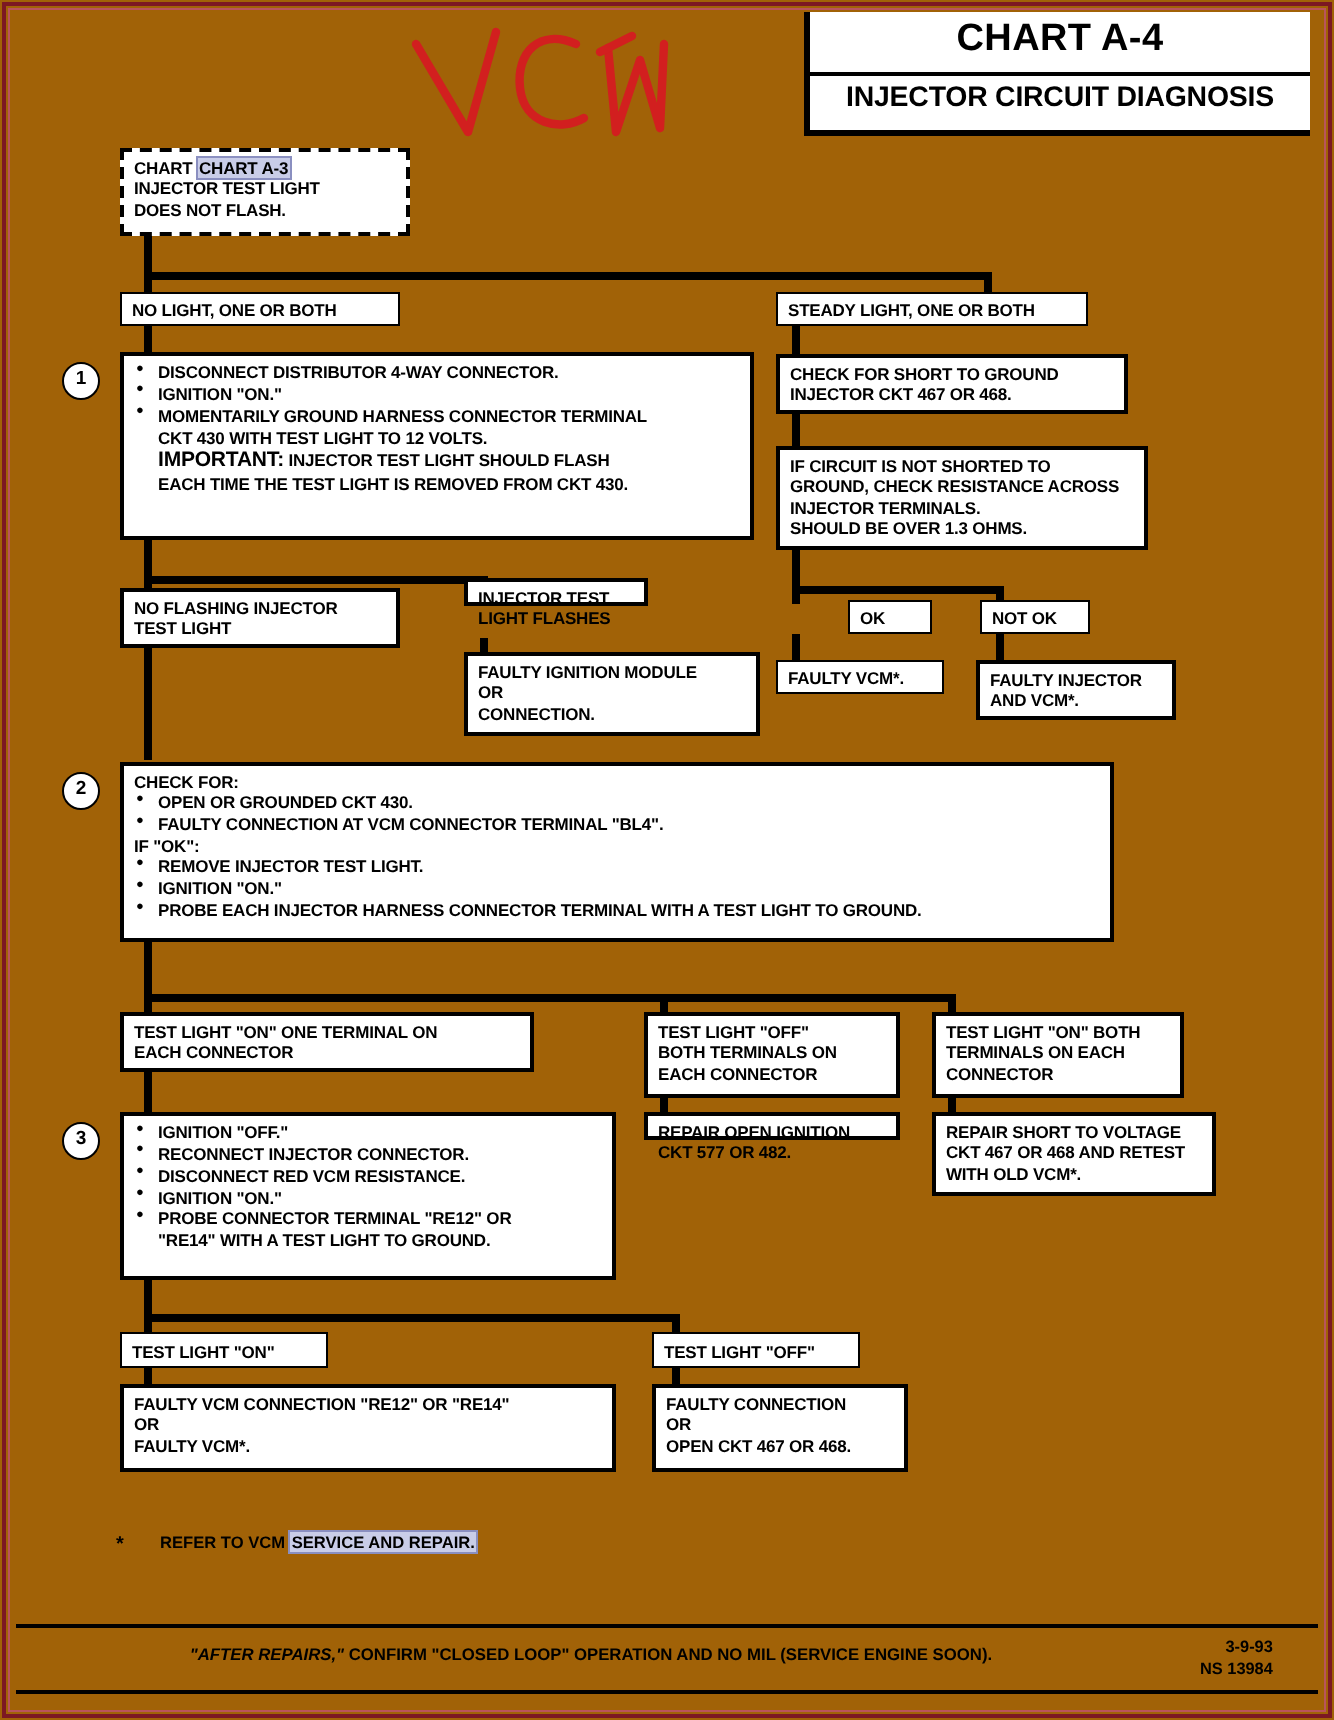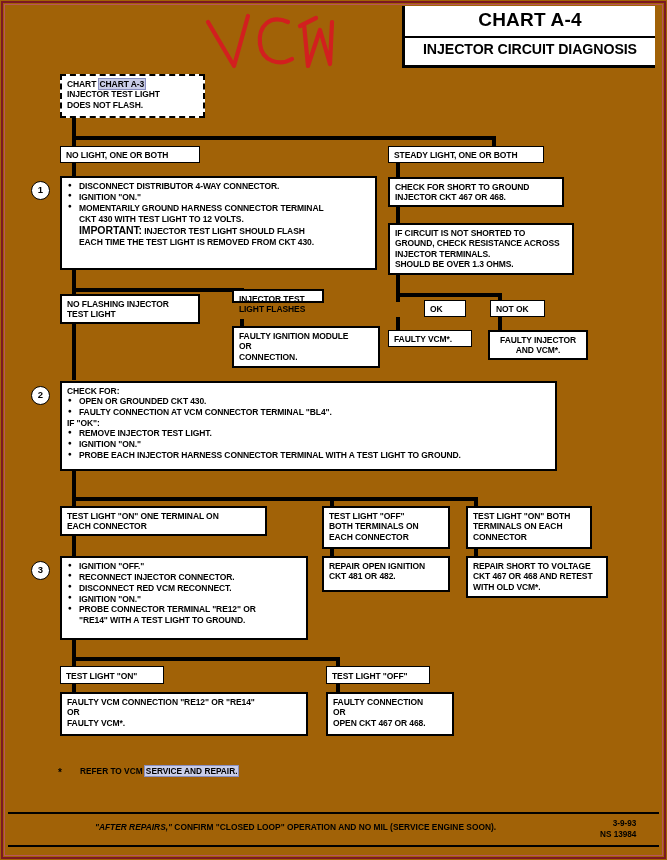--- a/index.html
+++ b/index.html
@@ -238,21 +238,21 @@
   <div class="box thin" style="left:490px; top:300px; width:55px; height:17px; padding-top:3px;">
     <span>NOT OK</span>
   </div>
 
   <div class="line vline" style="left:396px; top:317px; height:14px;"></div>
   <div class="line vline" style="left:498px; top:317px; height:14px;"></div>
 
   <div class="box thin" style="left:388px; top:330px; width:84px; height:17px; padding-top:3px;">
     <span>FAULTY VCM*.</span>
   </div>
-  <div class="box" style="left:488px; top:330px; width:100px; height:30px;text-align:center;">
+  <div class="box" style="left:488px; top:330px; width:100px; height:30px;">
     <span>FAULTY INJECTOR</span><br>
     <span>AND VCM*.</span>
   </div>
 
   <div class="line vline" style="left:72px; top:270px; height:22px;"></div>
   <div class="line hline" style="left:72px; top:288px; width:172px;"></div>
   <div class="line vline" style="left:72px; top:288px; height:8px;"></div>
   <div class="line vline" style="left:240px; top:288px; height:8px;"></div>
 
   <div class="box" style="left:60px; top:294px; width:140px; height:30px;">
@@ -308,39 +308,39 @@
 
   <div class="box" style="left:466px; top:506px; width:126px; height:43px;">
     <span>TEST LIGHT "ON" BOTH</span><br>
     <span>TERMINALS ON EACH</span><br>
     <span>CONNECTOR</span>
   </div>
 
   <div class="line vline" style="left:330px; top:549px; height:9px;"></div>
   <div class="line vline" style="left:474px; top:549px; height:9px;"></div>
 
-  <div class="box" style="left:322px; top:556px; width:128px; height:36px;">
+  <div class="box" style="left:322px; top:556px; width:128px; height:14px;">
     <span>REPAIR OPEN IGNITION</span><br>
-    <span>CKT 481 OR 482.</span>
+    <span>CKT 577 OR 482.</span>
   </div>
 
   <div class="box" style="left:466px; top:556px; width:142px; height:42px;">
     <span>REPAIR SHORT TO  VOLTAGE</span><br>
     <span>CKT 467 OR 468 AND RETEST</span><br>
     <span>WITH OLD VCM*.</span>
   </div>
 
   <div class="line vline" style="left:72px; top:536px; height:22px;"></div>
 
   <div class="stepnum" style="left:31px; top:561px;">3</div>
   <div class="box" style="left:60px; top:556px; width:248px; height:84px;">
     <ul class="bl">
       <li>IGNITION "OFF."</li>
       <li>RECONNECT INJECTOR CONNECTOR.</li>
-      <li>DISCONNECT RED VCM RECONNECT.</li>
+      <li>DISCONNECT RED VCM RESISTANCE.</li>
       <li>IGNITION "ON."</li>
       <li>PROBE CONNECTOR TERMINAL "RE12" OR</li>
     </ul>
     <div class="cont" style="padding-left:12px;">"RE14" WITH A TEST LIGHT TO GROUND.</div>
   </div>
 
   <div class="line vline" style="left:72px; top:640px; height:28px;"></div>
   <div class="line hline" style="left:72px; top:657px; width:268px;"></div>
   <div class="line vline" style="left:72px; top:657px; height:10px;"></div>
   <div class="line vline" style="left:336px; top:657px; height:10px;"></div>

